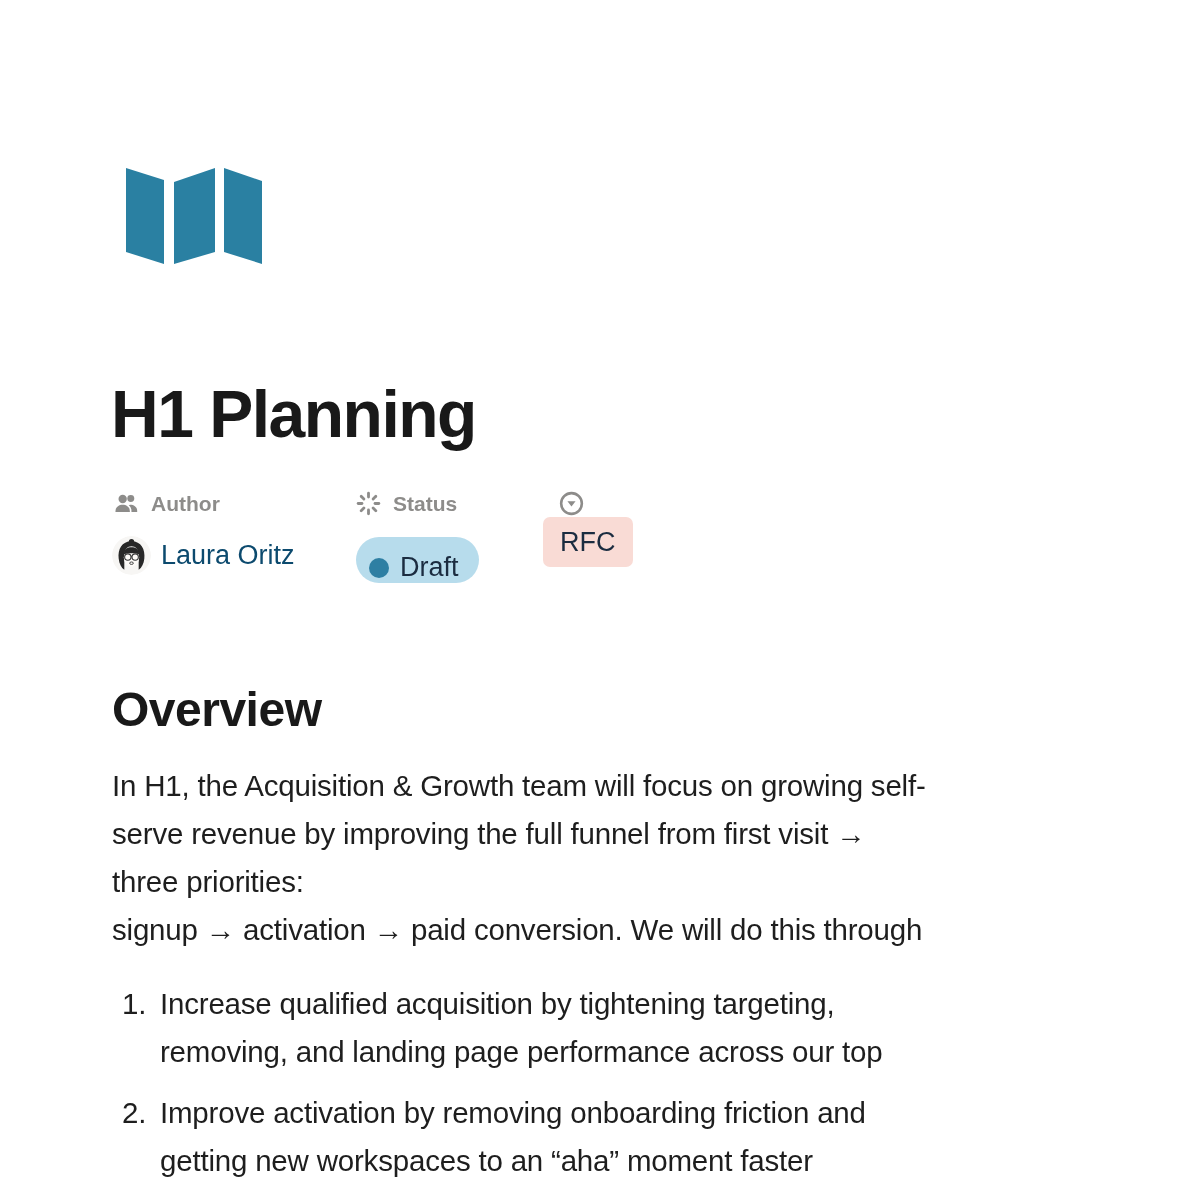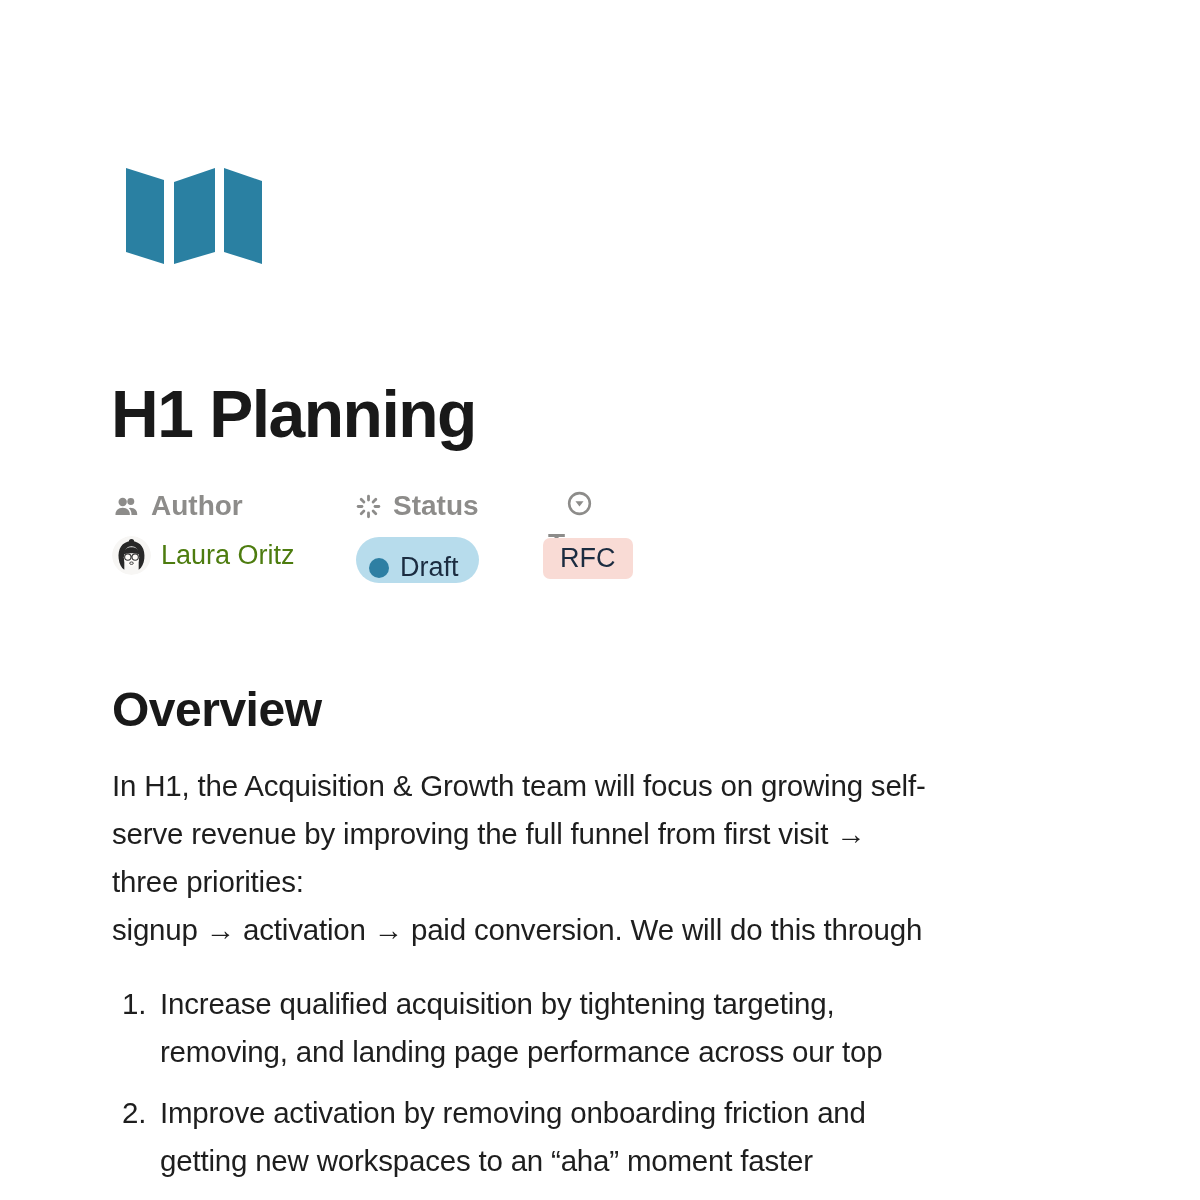--- a/index.html
+++ b/index.html
@@ -21,54 +21,54 @@
   .page-title {
     position: absolute; left: 111px; top: 352px;
     font-size: 66px; font-weight: 700; letter-spacing: -1.5px;
     color: #191919; line-height: 1.1; white-space: nowrap;
   }
 
   
   .prop-label {
     position: absolute; top: 464px;
     display: flex; align-items: center; gap: 11px;
-    color: #8d8c8a; font-size: 28px; font-weight: 600;
+    color: #8d8c8a; font-size: 21px; font-weight: 600;
     cursor: pointer; white-space: nowrap;
   }
   .prop-label .picon { width: 27px; height: 27px; display: inline-flex; }
   .label-author { left: 113px; }
   .label-status { left: 355px; }
   .label-type   { left: 548px; flex-direction: column; }
 
   
   .person-chip {
     position: absolute; left: 112px; top: 510px;
     display: flex; align-items: center; gap: 10px; cursor: pointer;
   }
   .avatar {
     width: 39px; height: 39px; border-radius: 50%;
     overflow: hidden; background: #ffffff; flex: none;
   }
   .person-name {
-    font-size: 27px; font-weight: 500; color: #4d7c0f; white-space: nowrap;
+    font-size: 27px; font-weight: 500; color: #0c4a6e; white-space: nowrap;
   }
 
   .status-pill {
     position: absolute; left: 356px; top: 511px;
     height: 46px; padding: 15px 20px 0 13px;
     background: #b7dcec; border-radius: 23px;
     display: inline-flex; align-items: center; gap: 11px;
     cursor: pointer;
   }
   .status-dot { width: 20px; height: 20px; border-radius: 50%; background: #2e7fa3; flex: none; }
   .status-text { font-size: 27px; font-weight: 500; color: #1b2c40; white-space: nowrap; }
 
   .type-badge {
-    position: absolute; left: 543px; top: 512px;
-    height: 41px; padding: 0 17px;
+    position: absolute; left: 543px; top: 491px;
+    height: 50px; padding: 0 17px;
     background: #f9dbd5; border-radius: 7px;
     display: inline-flex; align-items: center;
     cursor: pointer;
   }
   .type-text { font-size: 27px; font-weight: 500; color: #1b2c40; white-space: nowrap; }
 
   
   .section-heading {
     position: absolute; left: 112px; top: 656px;
     font-size: 48px; font-weight: 700; color: #191919;

